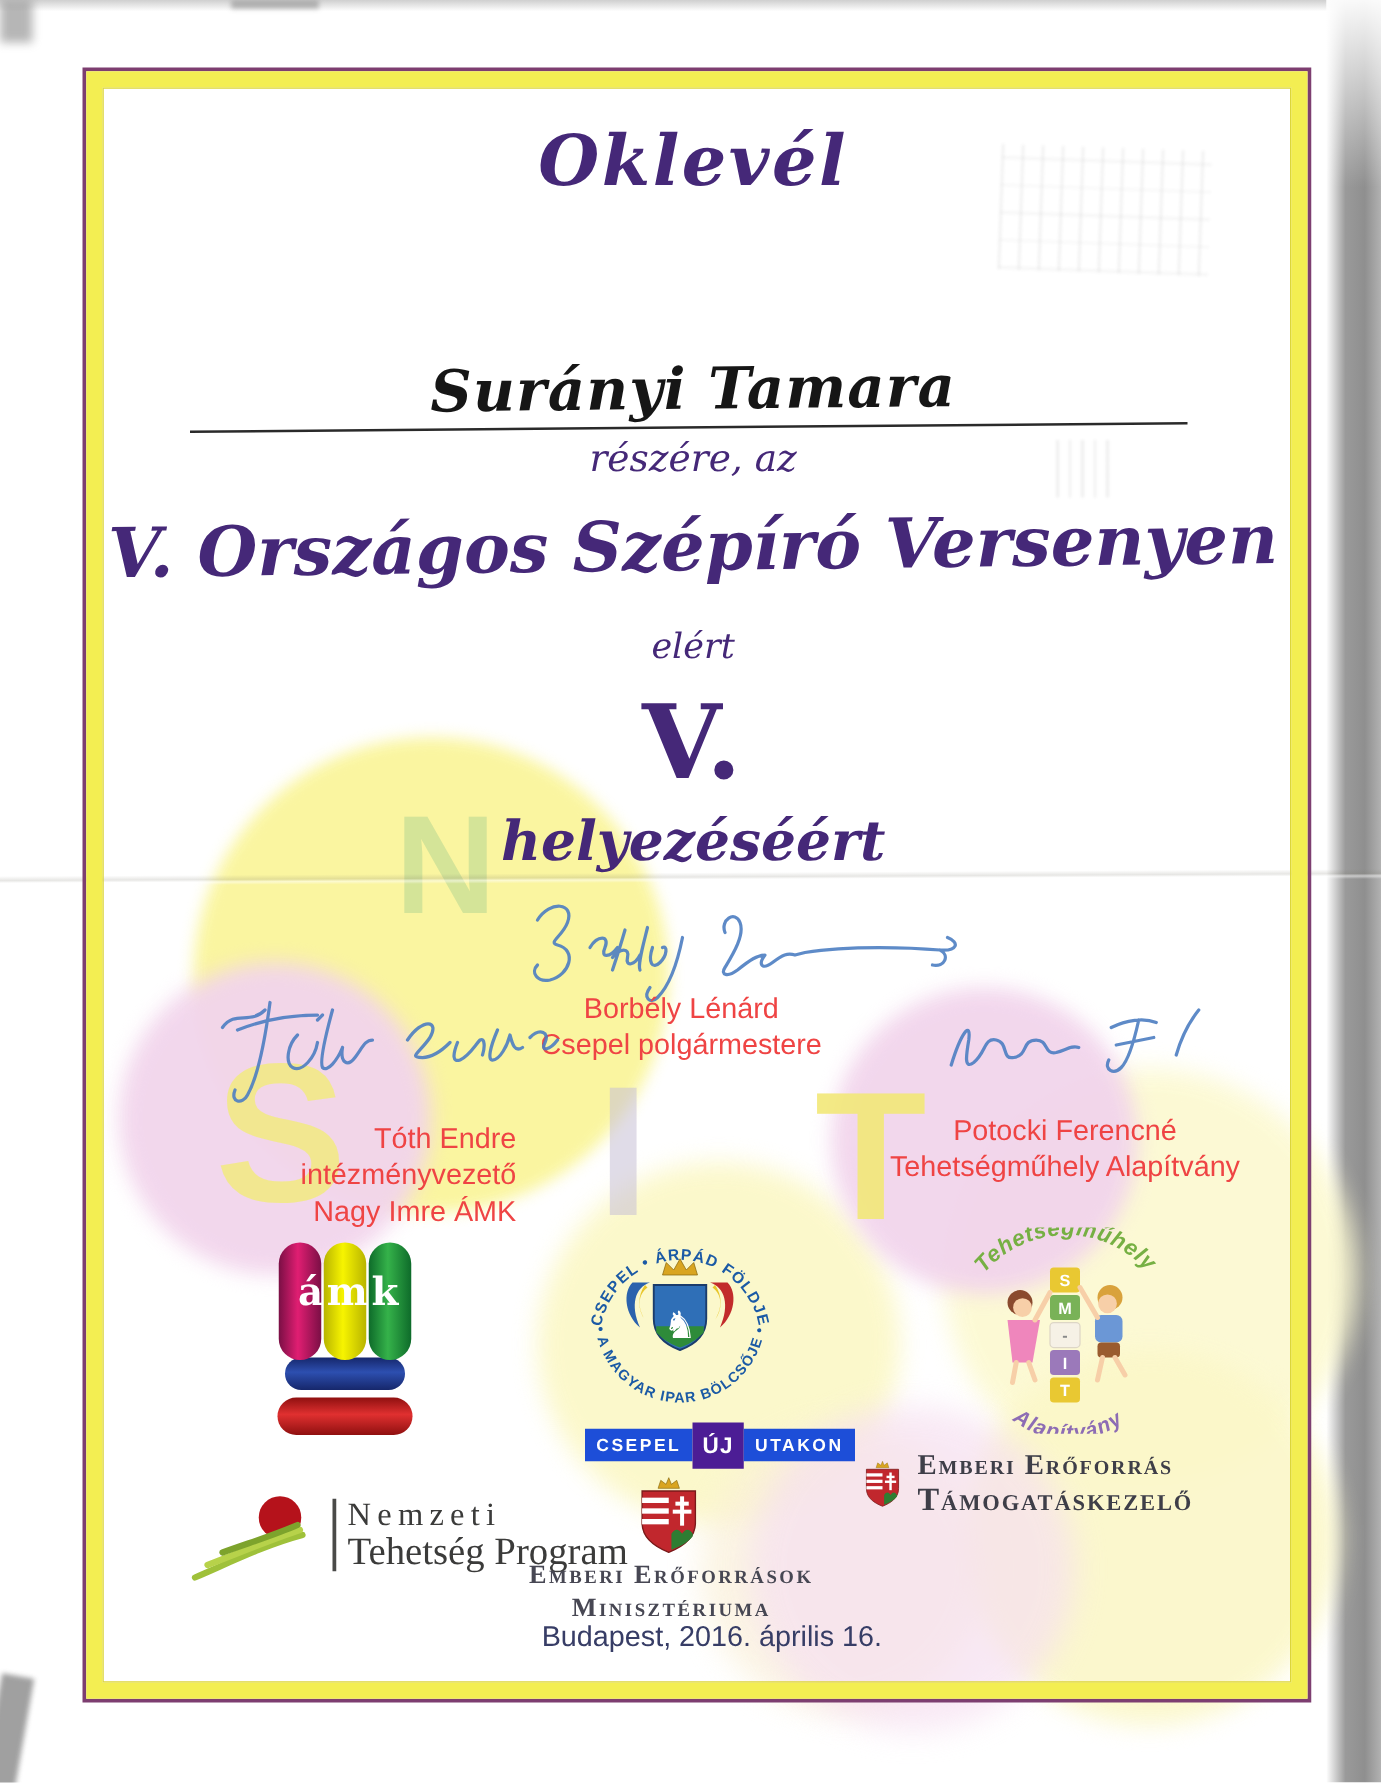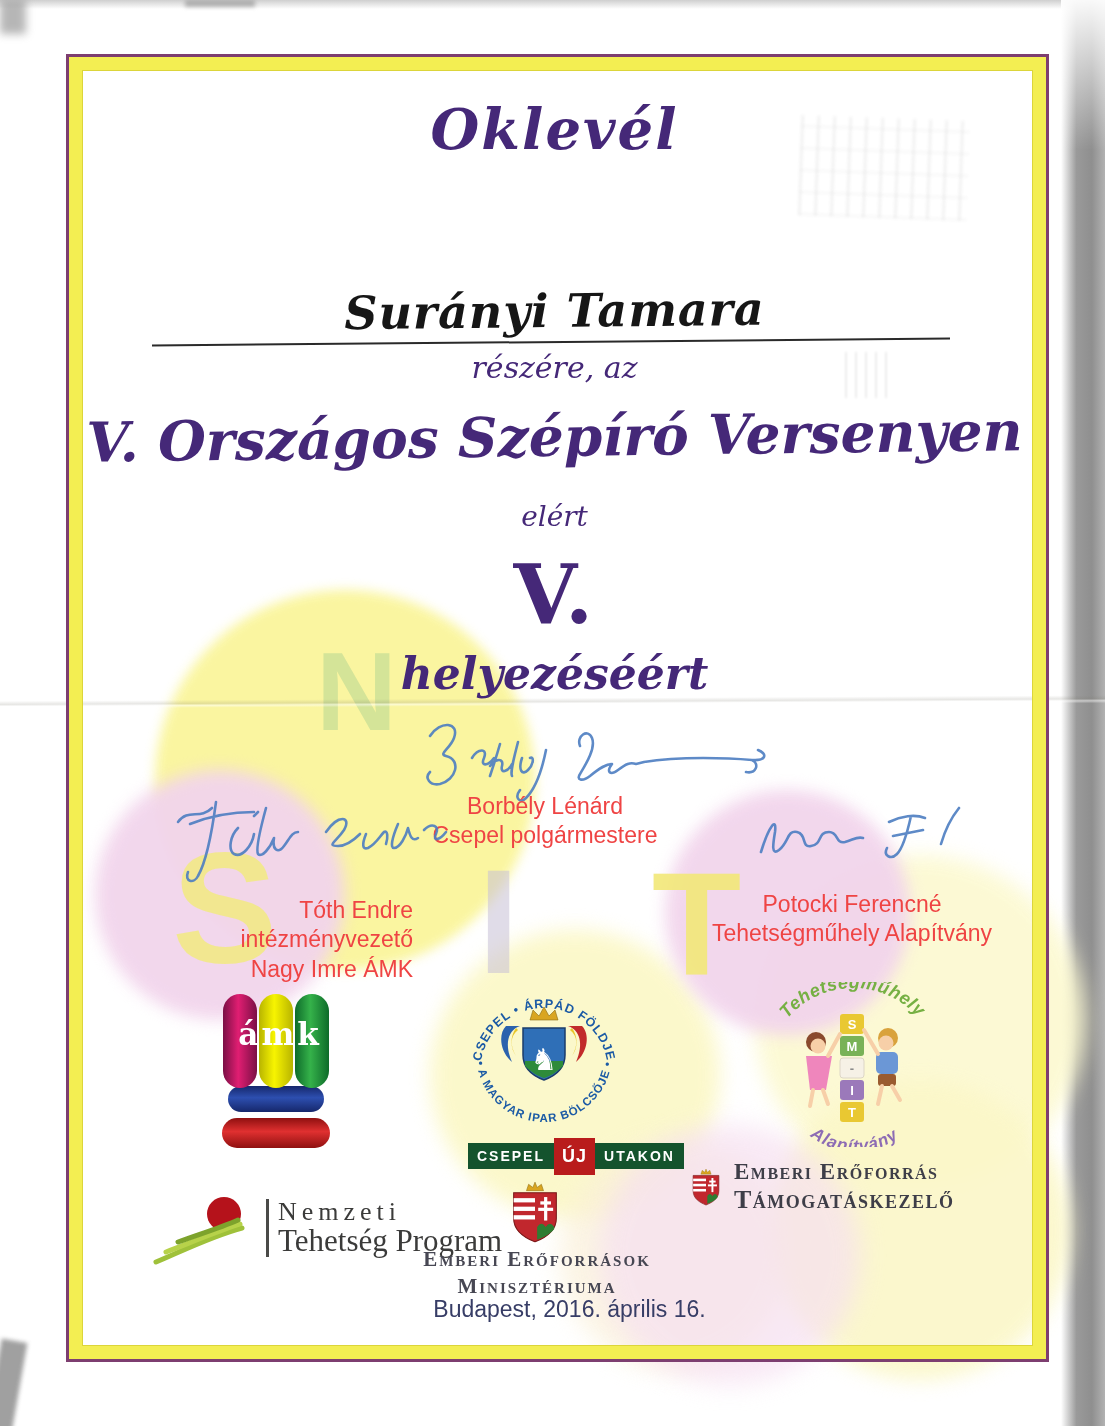--- a/index.html
+++ b/index.html
@@ -63,22 +63,22 @@
   .amk-bar.g{background:linear-gradient(90deg,#0e6b2a,#35b24a 45%,#0e6b2a);}
   .amk-text{position:absolute;left:4px;top:22px;width:100%;text-align:center;color:#fff;
     font-family:"DejaVu Serif",serif;font-size:31px;font-weight:bold;letter-spacing:3px;}
   .amk-pill{border-radius:15px;margin:4px auto 0;}
   .amk-pill.b{width:96px;height:26px;background:linear-gradient(180deg,#16276b,#2d4fb0 45%,#16276b);margin-top:-2px;}
   .amk-pill.r{width:108px;height:30px;background:linear-gradient(180deg,#8f1010,#e03030 45%,#8f1010);margin-top:6px;}
 
   
   .banner{left:468px;top:1139px;display:flex;align-items:center;height:34px;}
   .banner .seg{color:#fff;font-weight:bold;font-size:14px;letter-spacing:2px;padding:5px 9px;}
-  .banner .blue{background:#14532d;}
-  .banner .uj{background:#b91c1c;font-size:18px;padding:8px 8px;letter-spacing:1px;}
+  .banner .blue{background:#1d4ed8;}
+  .banner .uj{background:#4c1d95;font-size:18px;padding:8px 8px;letter-spacing:1px;}
 
   
   .ntp{left:150px;top:1188px;display:flex;align-items:center;}
   .ntp-div{width:3px;height:58px;background:#4a4a48;margin:0 9px 0 4px;}
   .ntp-t1{font-family:"Liberation Serif",serif;font-size:26px;color:#3b3b3a;letter-spacing:5px;line-height:1.05;}
   .ntp-t2{font-family:"Liberation Serif",serif;font-size:31px;color:#3b3b3a;line-height:1.05;}
 
   
   .emmi-text{left:387px;top:1246px;width:300px;text-align:center;
     font-family:"Liberation Serif",serif;font-variant:small-caps;letter-spacing:2px;

